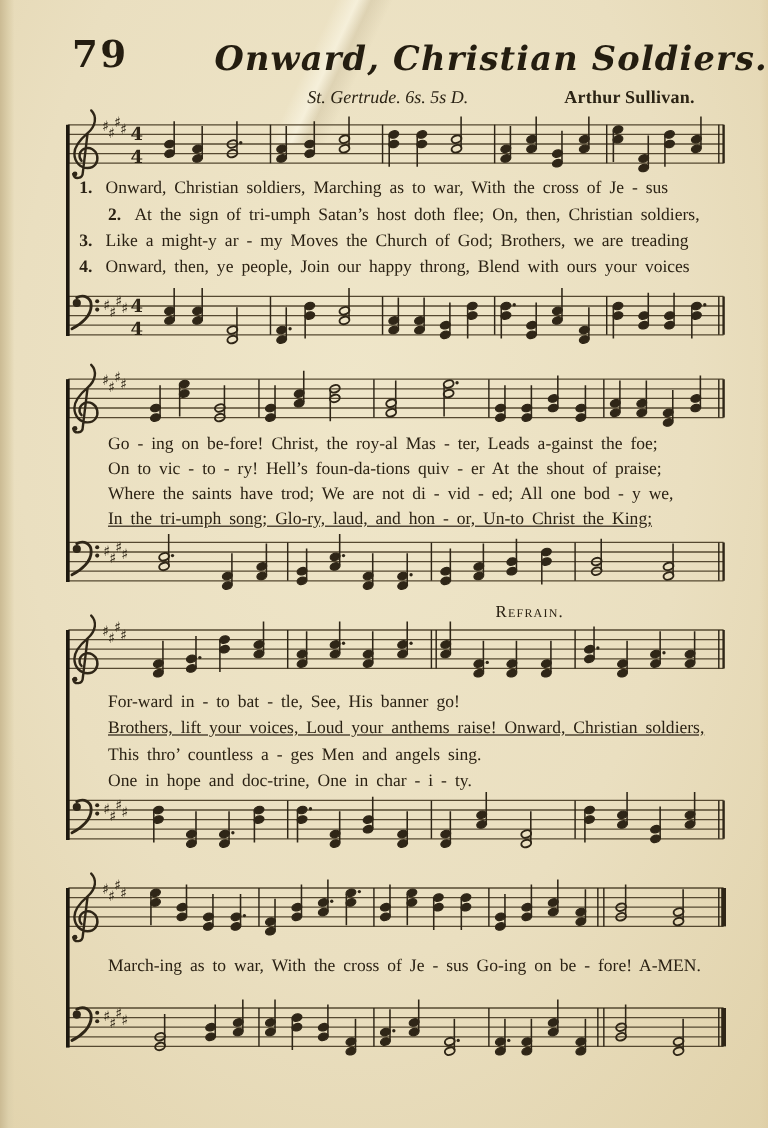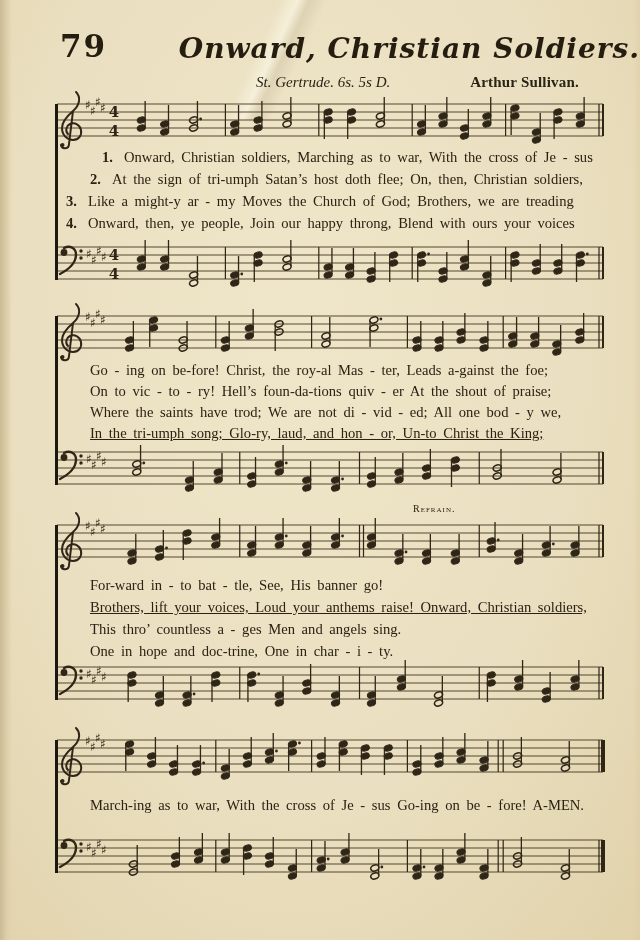--- a/index.html
+++ b/index.html
@@ -43,21 +43,21 @@
   #author{left:66px;font-weight:bold;letter-spacing:.2px;}
   #tune-name{left:50%;transform:translateX(-54%);font-style:italic;}
   #composer{right:78px;font-weight:bold;letter-spacing:.2px;text-align:center;}
   .staff-wrap{position:absolute;left:54px;width:552px;height:76px;}
   .system-rule{position:absolute;left:55px;width:3px;background:#1d180f;}
   .lyric-block{position:absolute;white-space:nowrap;}
   .lyric-line{font-size:14.6px;line-height:22px;word-spacing:3px;color:#2b2214;}
   .vnum{display:inline-block;width:22px;font-weight:bold;}
   #refrain-label{
     position:absolute;left:413px;top:503px;
-    font-variant:small-caps;font-size:10px;letter-spacing:1px;color:#2b2214;
+    font-variant:small-caps;font-size:14px;letter-spacing:1px;color:#2b2214;
   }
 </style>
 </head>
 <body>
 
 <div id="page">
   <div class="edge-left"></div>
   <div class="edge-right"></div>
   <div class="crease"></div>
 
@@ -647,21 +647,21 @@
           <line x1="467.37" y1="43" x2="467.37" y2="17" stroke="#2f2617" stroke-width="1.3"></line>
           <ellipse cx="511.47" cy="48" rx="4.2" ry="3" transform="rotate(-18 511.47 48)" fill="none" stroke="#2f2617" stroke-width="1.6"></ellipse>
           <ellipse cx="511.47" cy="56" rx="4.2" ry="3" transform="rotate(-18 511.47 56)" fill="none" stroke="#2f2617" stroke-width="1.6"></ellipse>
           <line x1="515.27" y1="55" x2="515.27" y2="29" stroke="#2f2617" stroke-width="1.3"></line>
           <line x1="545" y1="20" x2="545" y2="52" stroke="#2f2617" stroke-width="1.2"></line>
           <rect x="547" y="20" width="4" height="32" fill="#2f2617"></rect>
         </svg></div>
     </div>
   <div id="lyrics">
       <div class="lyric-block" style="top: 146px; left: 66px;">
-        <div class="lyric-line" style="line-height: 22px; margin-left: 36px;"><span class="vnum">1.</span><span>Onward, Christian soldiers, Marching as to war, With the cross of Je - sus</span></div>
+        <div class="lyric-line" style="line-height: 22px;"><span class="vnum">1.</span><span>Onward, Christian soldiers, Marching as to war, With the cross of Je - sus</span></div>
         <div class="lyric-line" style="line-height: 22px; margin-left: 24px;"><span class="vnum">2.</span><span>At the sign of tri-umph Satan’s host doth flee; On, then, Christian soldiers,</span></div>
         <div class="lyric-line" style="line-height: 22px;"><span class="vnum">3.</span><span>Like a might-y ar - my Moves the Church of God; Brothers, we are treading</span></div>
         <div class="lyric-line" style="line-height: 22px;"><span class="vnum">4.</span><span>Onward, then, ye people, Join our happy throng, Blend with ours your voices</span></div>
       </div>
       <div class="lyric-block" style="top: 360px; left: 90px;">
         <div class="lyric-line" style="line-height: 21px;"><span>Go - ing on be-fore! Christ, the roy-al Mas - ter, Leads a-gainst the foe;</span></div>
         <div class="lyric-line" style="line-height: 21px;"><span>On to vic - to - ry! Hell’s foun-da-tions quiv - er At the shout of praise;</span></div>
         <div class="lyric-line" style="line-height: 21px;"><span>Where the saints have trod; We are not di - vid - ed; All one bod - y we,</span></div>
         <div class="lyric-line" style="line-height: 21px; text-decoration: underline;"><span>In the tri-umph song; Glo-ry, laud, and hon - or, Un-to Christ the King;</span></div>
       </div>

